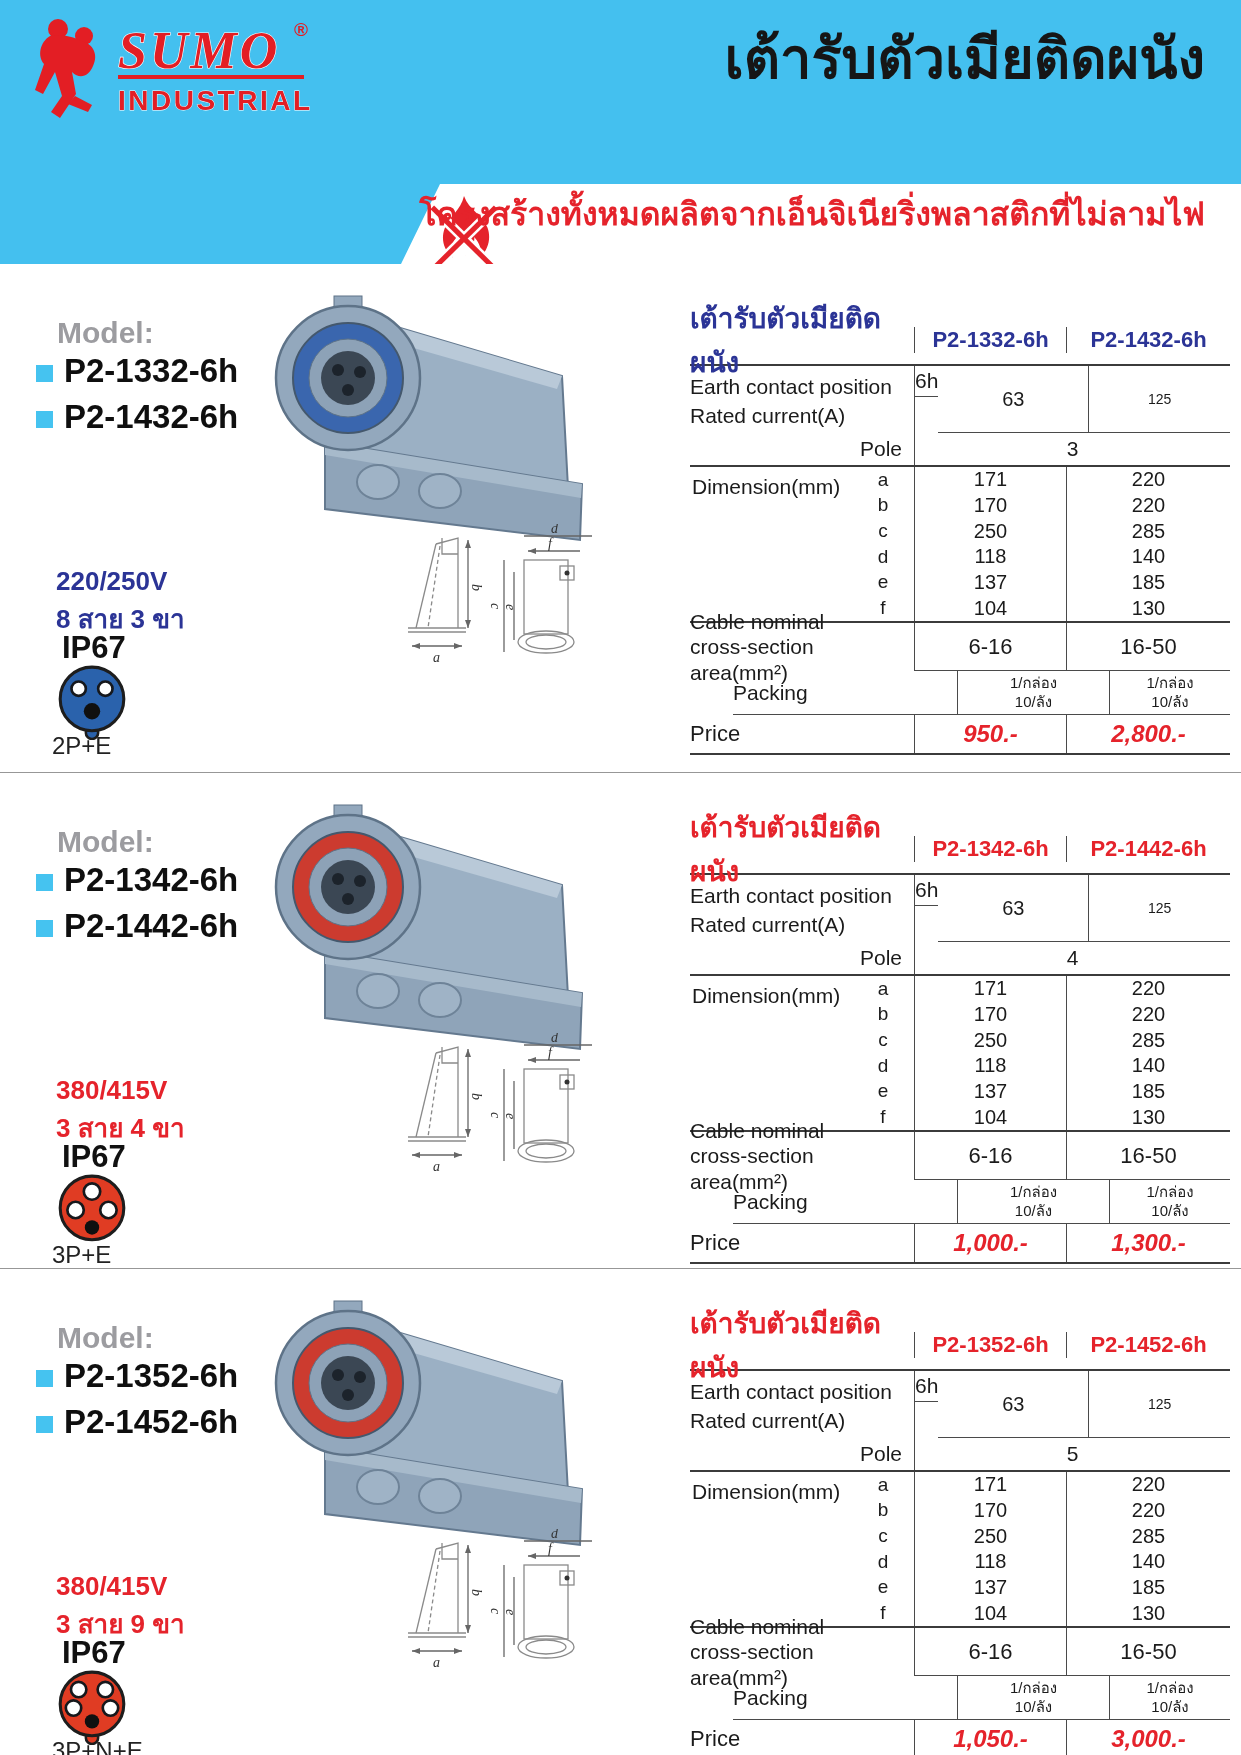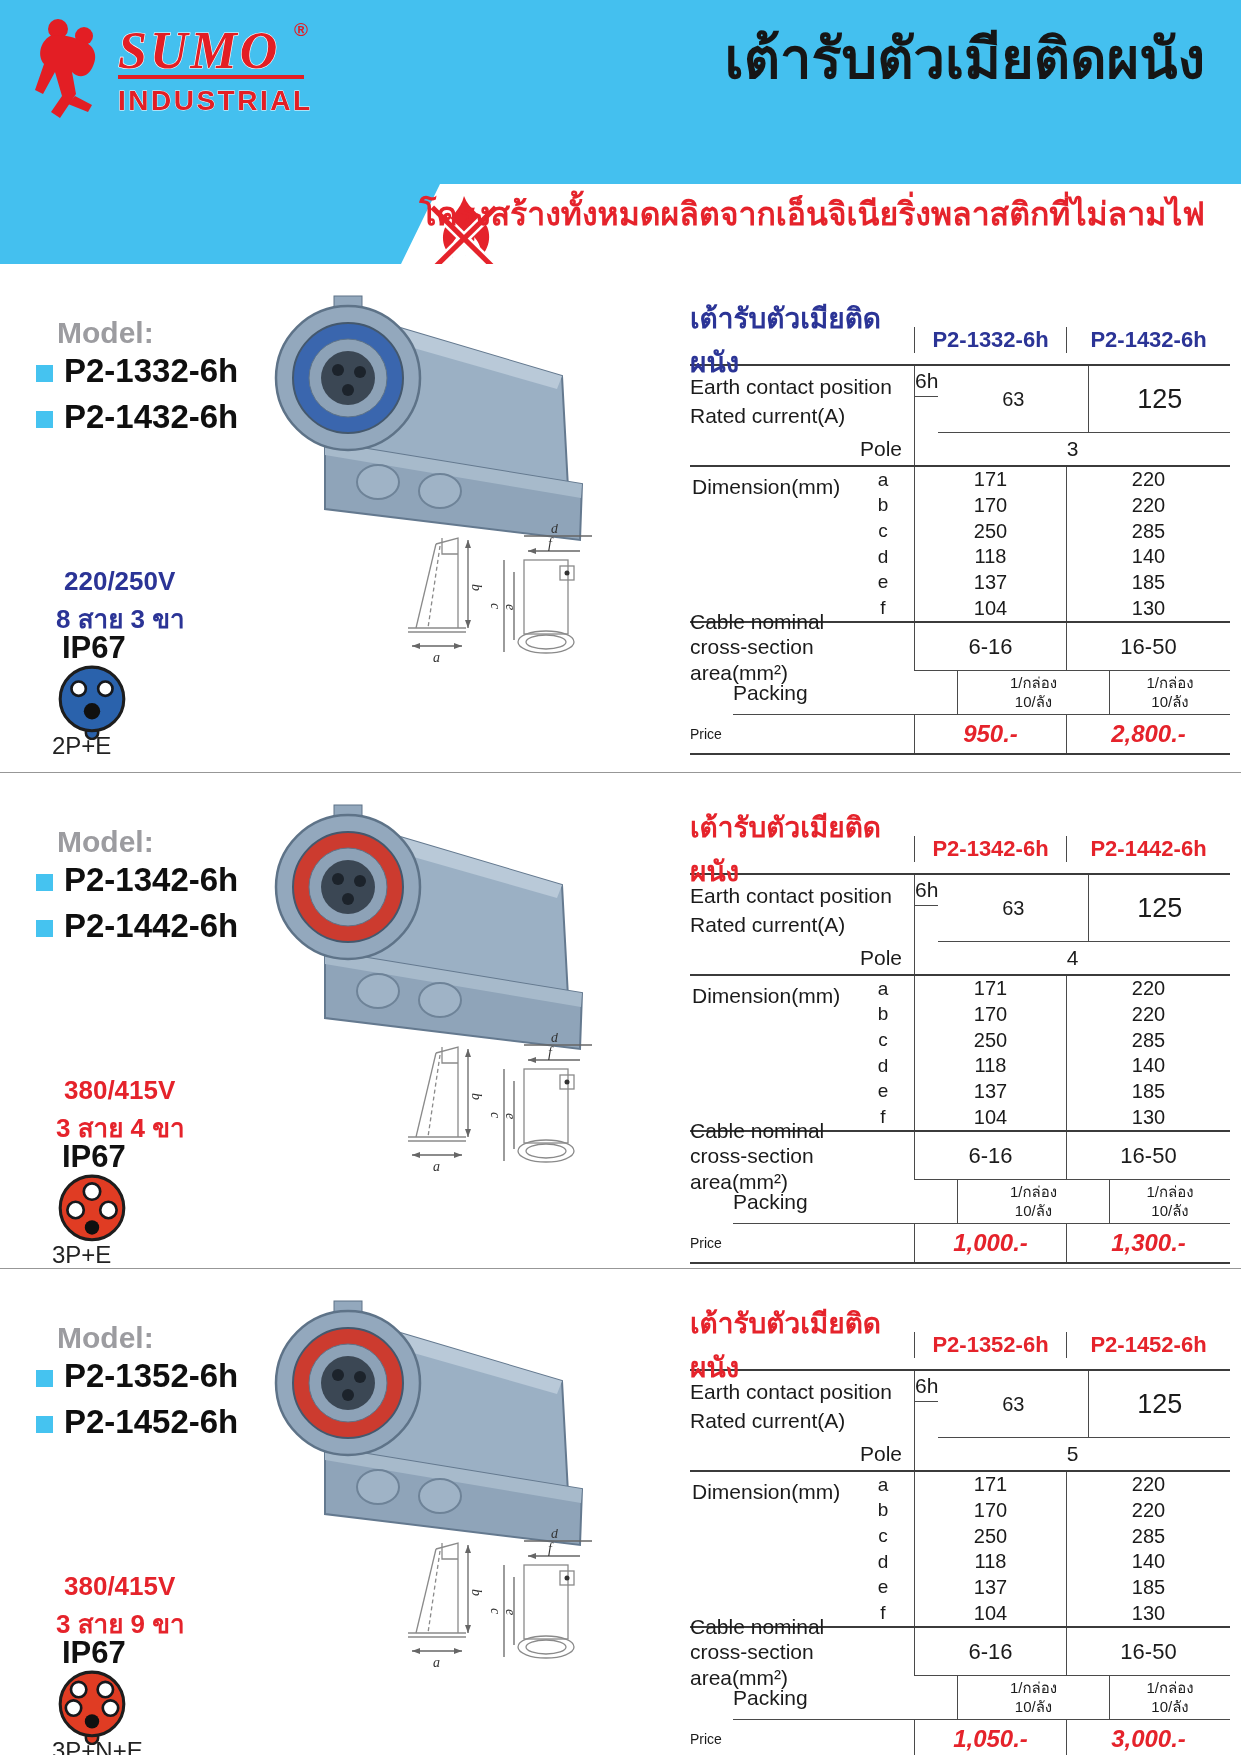--- a/index.html
+++ b/index.html
@@ -26,21 +26,21 @@
 
   .model-label{position:absolute;left:57px;top:52px;font-size:30px;font-weight:bold;color:#9c9ca0;}
   .model-item{position:absolute;left:36px;display:flex;align-items:center;gap:11px;}
   .mi-0{top:88px}.mi-1{top:134px}
   .model-item .bullet{width:17px;height:17px;background:#45C3F0;flex:none;margin-top:4px;}
   .model-item .name{font-size:33px;font-weight:bold;color:#0f0f0f;white-space:nowrap;}
 
   .photo{position:absolute;left:230px;top:22px;}
   .drawing{position:absolute;left:396px;top:260px;}
 
-  .voltage{position:absolute;left:64px;top:302px;font-size:26px;font-weight:bold;white-space:nowrap;}
+  .voltage{position:absolute;left:56px;top:302px;font-size:26px;font-weight:bold;white-space:nowrap;}
   .wires{position:absolute;left:56px;top:334px;font-size:26px;font-weight:bold;white-space:nowrap;}
   .ip{position:absolute;left:62px;top:366px;font-size:31px;font-weight:bold;color:#111;}
   .pin-icon{position:absolute;left:56px;top:398px;}
   .pin-label{position:absolute;left:52px;top:468px;font-size:24px;color:#222;}
 
   
   .spec{position:absolute;left:690px;top:52px;width:540px;color:#1b1b1b;}
   .row{display:flex;box-sizing:border-box;}
   .lab{width:224px;flex:none;box-sizing:border-box;}
   .c1{width:152px;flex:none;border-left:1.6px solid #4a4a4a;display:flex;align-items:center;justify-content:center;box-sizing:border-box;}
@@ -50,21 +50,21 @@
   .spec-title{font-size:28px;font-weight:bold;display:flex;align-items:center;height:100%;}
   .spec-model{font-size:22px;font-weight:bold;}
 
   .earth{height:67px;}
   .earth .lab{font-size:21px;line-height:1.4;padding-top:6px;}
   .rstack{flex:1;border-left:1.6px solid #4a4a4a;display:flex;flex-direction:row;box-sizing:border-box;}
   .r6h{height:31px;border-bottom:1.6px solid #4a4a4a;display:flex;align-items:center;justify-content:center;
        font-size:21px;box-sizing:border-box;}
   .rcur{display:flex;flex:1;border-bottom:1.6px solid #4a4a4a;box-sizing:border-box;}
   .cc1{width:150px;flex:none;display:flex;align-items:center;justify-content:center;font-size:20px;}
-  .cc2{flex:1;border-left:1.6px solid #4a4a4a;display:flex;align-items:center;justify-content:center;font-size:27px;box-sizing:border-box;}
+  .cc2{flex:1;border-left:1.6px solid #4a4a4a;display:flex;align-items:center;justify-content:center;font-size:14px;box-sizing:border-box;}
 
   .pole-row{height:34px;border-bottom:2.5px solid #3b3b3b;}
   .pole-row .lab{display:flex;align-items:center;justify-content:flex-end;padding-right:12px;font-size:21px;}
   .span-cell{flex:1;border-left:1.6px solid #4a4a4a;display:flex;align-items:center;justify-content:center;font-size:21px;box-sizing:border-box;}
 
   .dims-row{height:156px;border-bottom:2.5px solid #3b3b3b;}
   .dims-row .lab{position:relative;}
   .dim-caption{position:absolute;left:2px;top:8px;font-size:21px;}
   .dim-letters{position:absolute;right:0;top:0;width:62px;height:100%;display:flex;flex-direction:column;
      justify-content:space-around;align-items:center;font-size:19px;}
@@ -72,21 +72,21 @@
 
   .cable-row{height:48px;}
   .cable-row .lab{font-size:21px;line-height:1.2;display:flex;flex-direction:column;justify-content:center;}
   .cable-row .c1,.cable-row .c2{font-size:22px;border-bottom:1.6px solid #4a4a4a;}
 
   .pack-row{height:44px;border-bottom:1.6px solid #4a4a4a;margin-left:43px;}
   .pack-row .lab{display:flex;align-items:center;font-size:21px;}
   .pack-row .c1,.pack-row .c2{flex-direction:column;justify-content:center;font-size:15px;line-height:1.25;}
 
   .price-row{height:40px;border-bottom:2px solid #3b3b3b;}
-  .price-row .lab{display:flex;align-items:center;font-size:14px;}
+  .price-row .lab{display:flex;align-items:center;font-size:22px;}
   .price-val{font-size:24px;font-weight:bold;font-style:italic;color:#E5232B;}
 </style>
 </head>
 <body>
 
 <div class="page">
 
   <div class="header">
     <div class="header-blue"></div>
 

